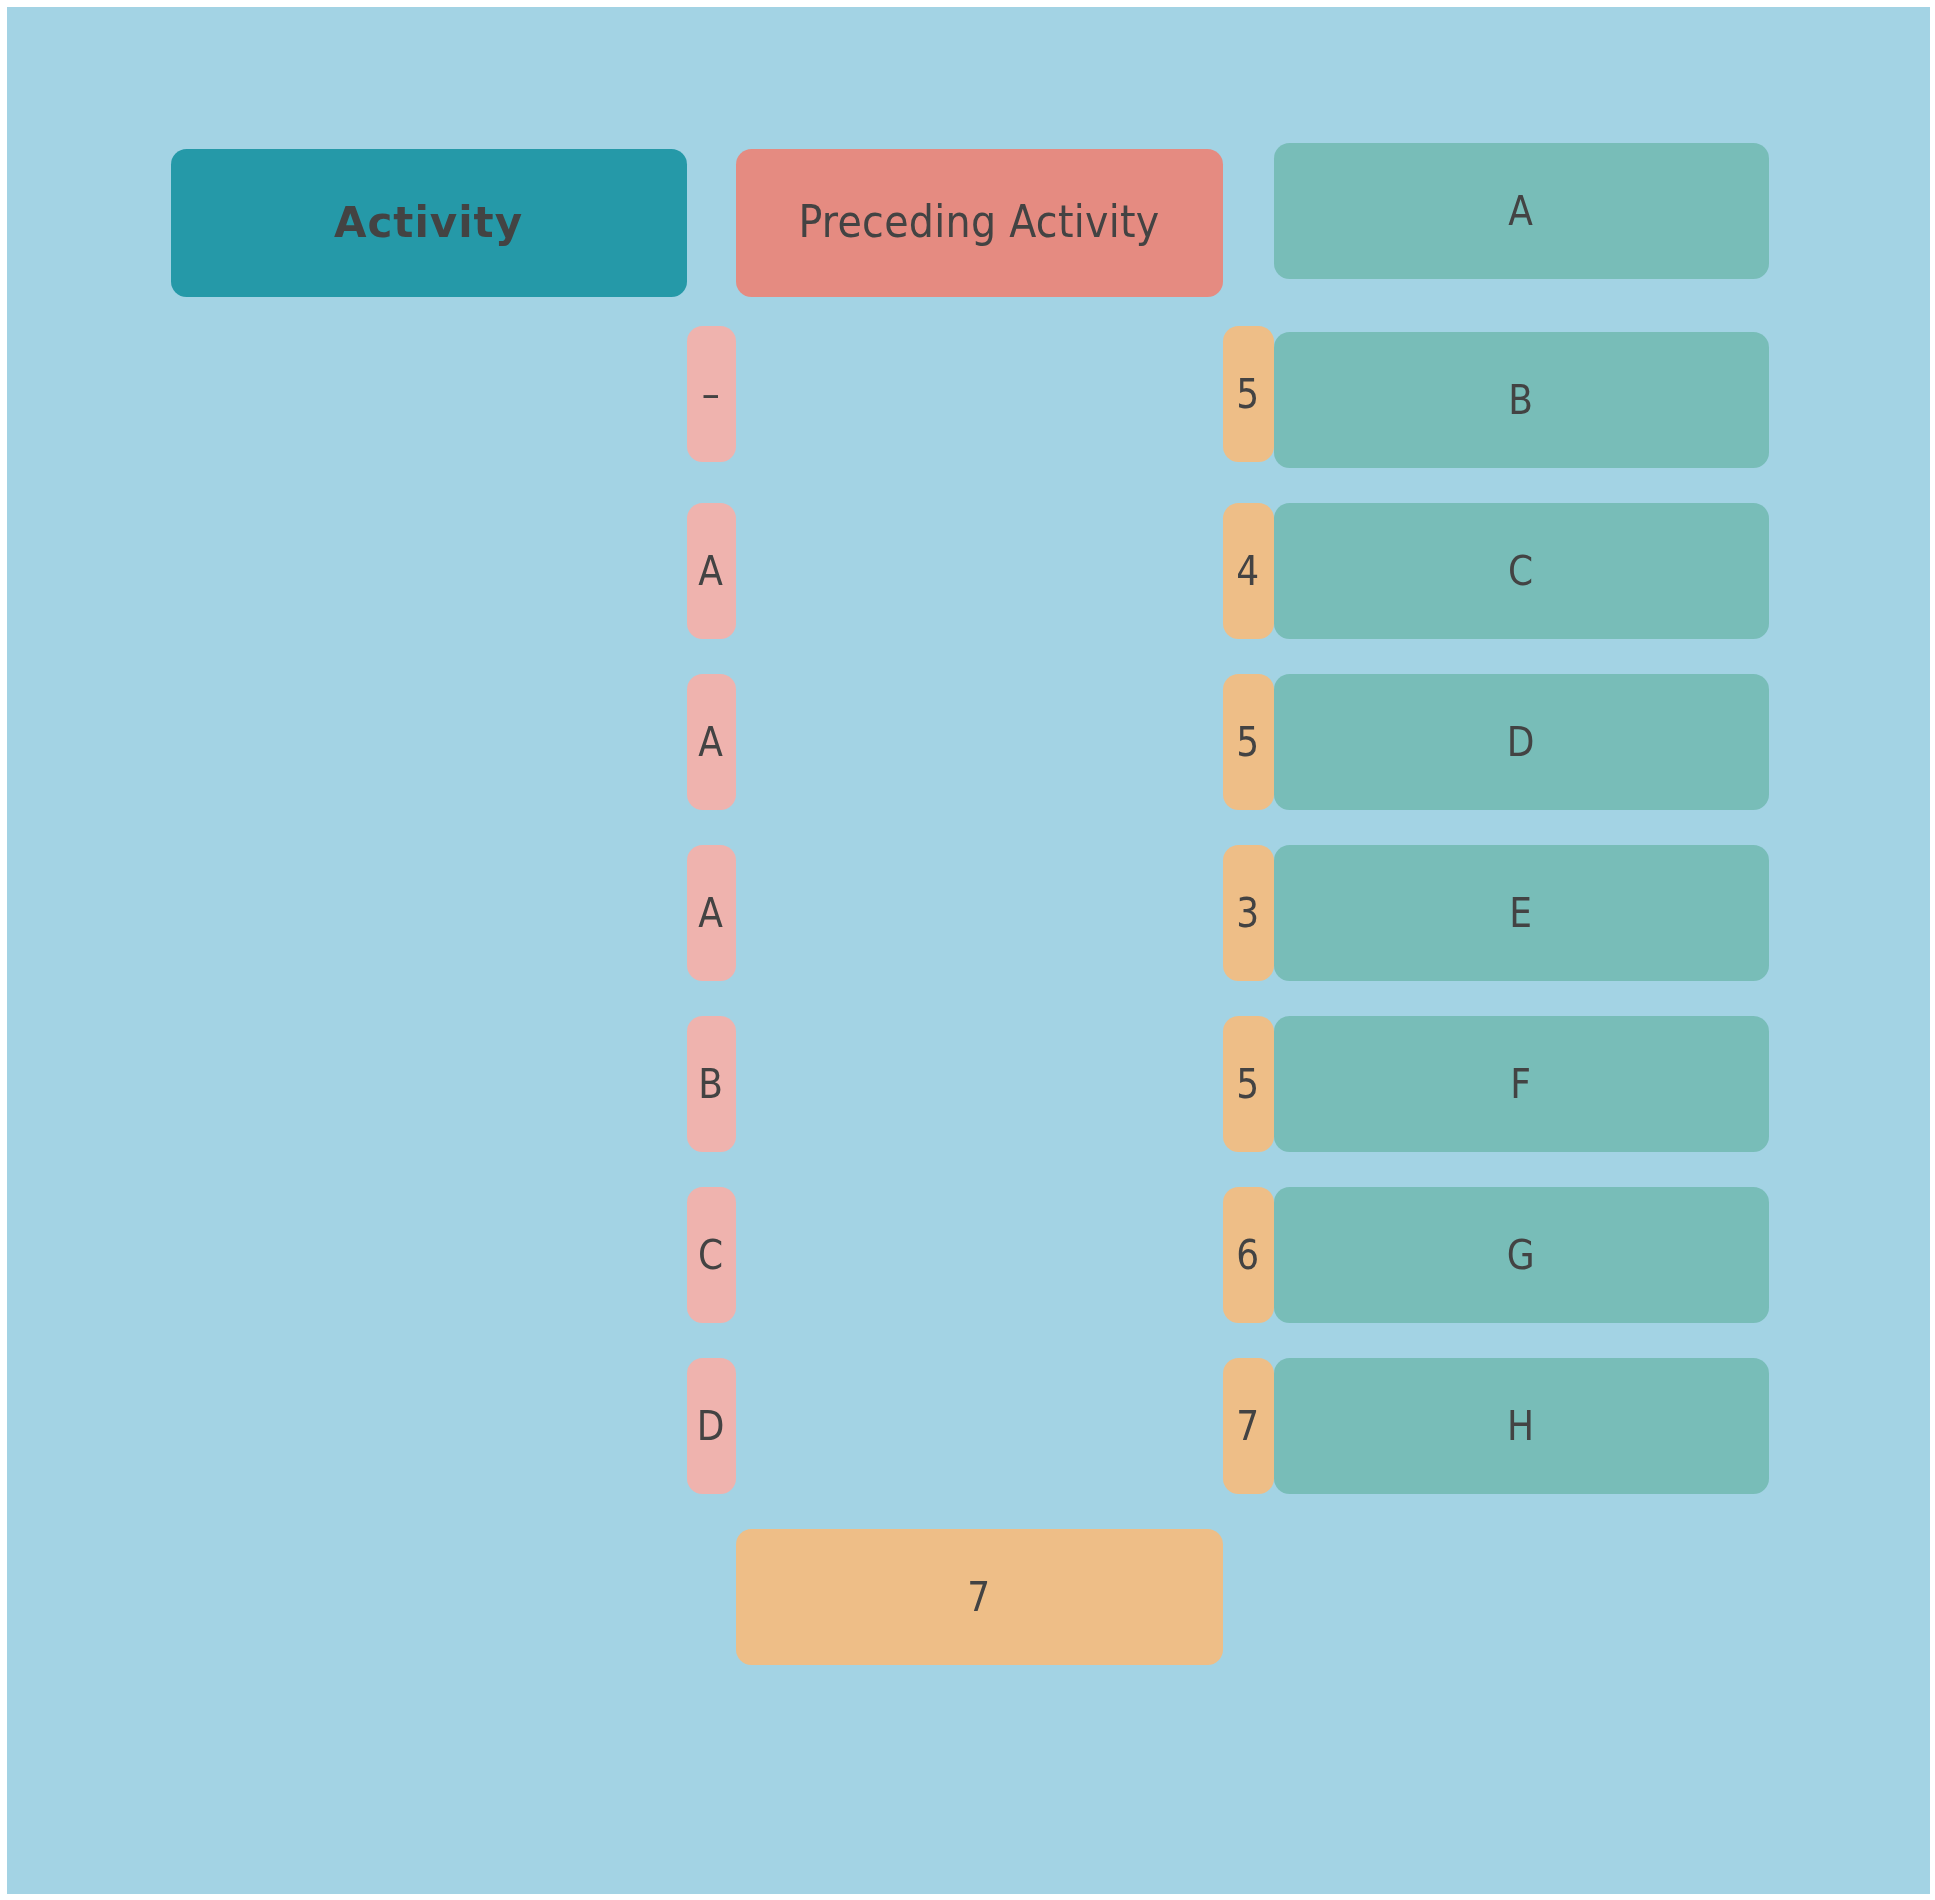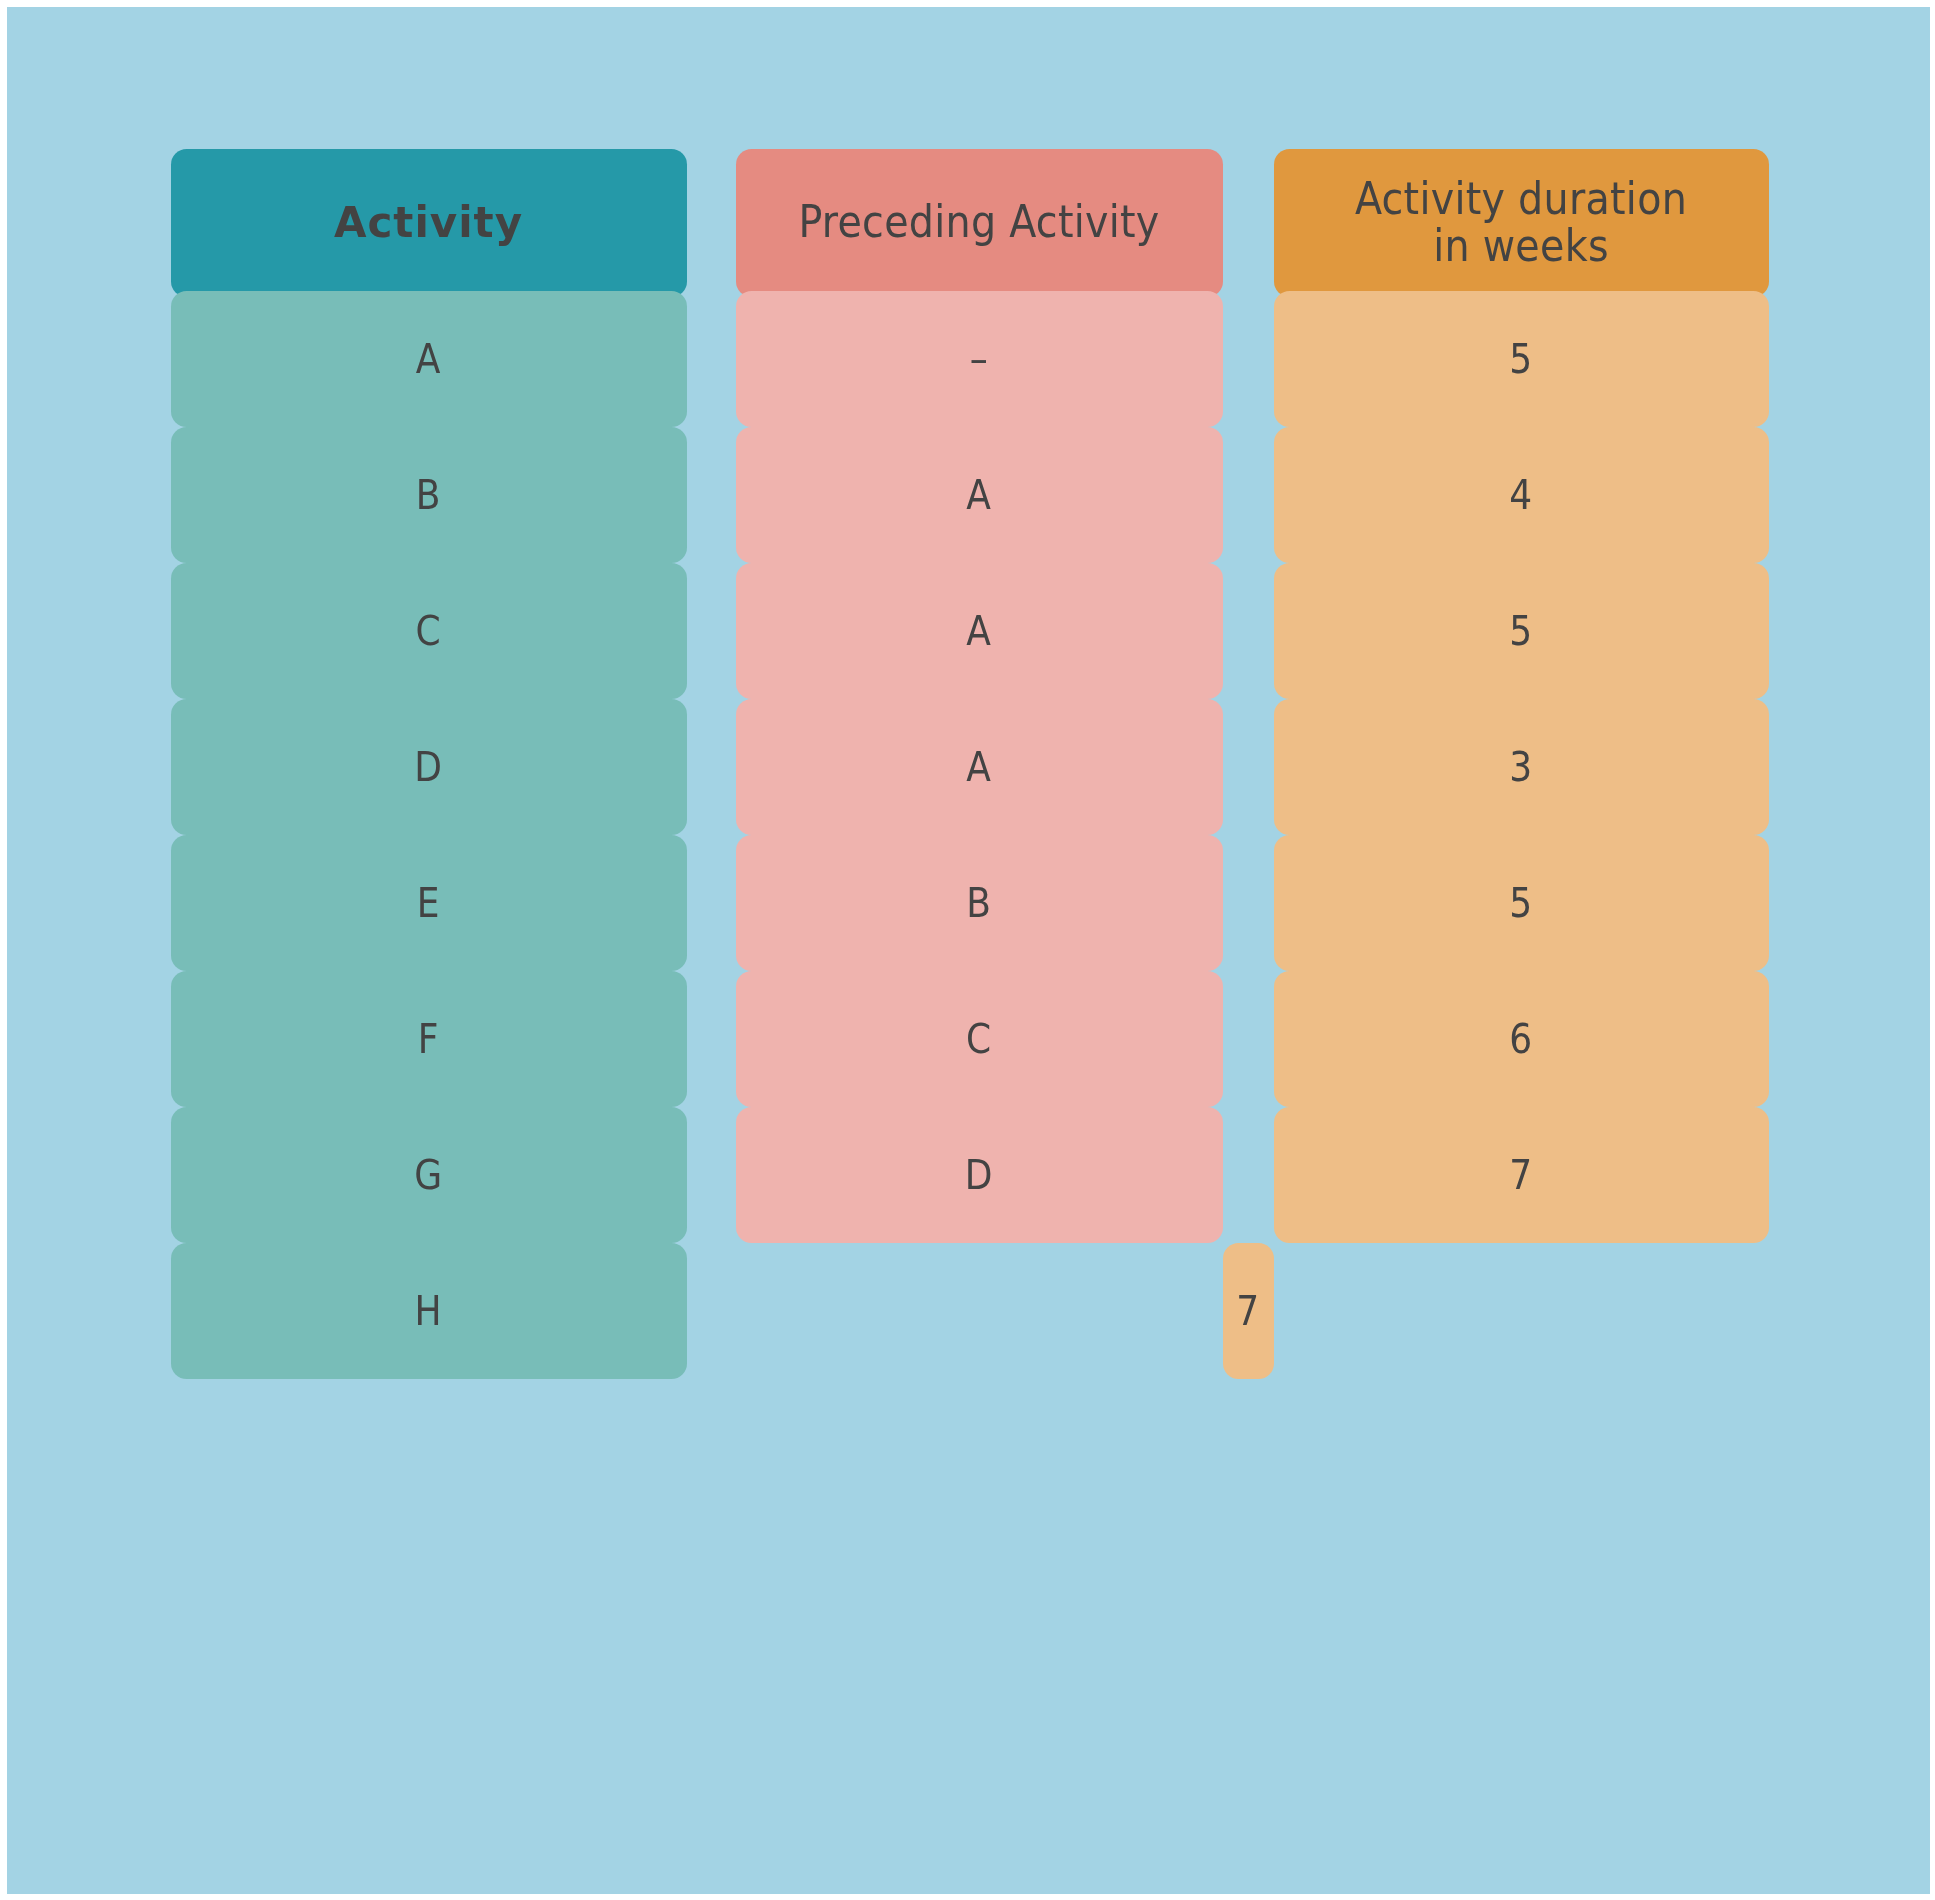--- a/index.html
+++ b/index.html
@@ -26,20 +26,21 @@
 
   
   #table {
     position: absolute;
     left: 164px;
     top: 142px;
     width: 1598px;
     display: grid;
     grid-template-columns: 516px 49px 487px 51px 495px;
     grid-auto-rows: auto;
+    row-gap: 35px;
   }
 
   .spacer { }
 
   .cell {
     border-radius: 15.6px;
     display: flex;
     align-items: center;
     justify-content: center;
     text-align: center;
@@ -122,26 +123,20 @@
 <body>
 
 <div id="canvas">
 
   <div id="table">
 
     <div class="cell hdr hdr-activity">Activity</div>
     <div class="spacer"></div>
     <div class="cell hdr hdr-preceding">Preceding Activity</div>
     <div class="spacer"></div>
-    <div class="cell hdr hdr-duration">
-      <span>
-        <span>Activity duration</span><br>
-        <span>in weeks</span>
-      </span>
-    </div>
 
     <div class="cell body-cell c-activity row-gap-top">A</div>
     <div class="spacer"></div>
     <div class="cell body-cell c-preceding row-gap-top">–</div>
     <div class="spacer"></div>
     <div class="cell body-cell c-duration row-gap-top">5</div>
 
     <div class="cell body-cell c-activity">B</div>
     <div class="spacer"></div>
     <div class="cell body-cell c-preceding">A</div>

